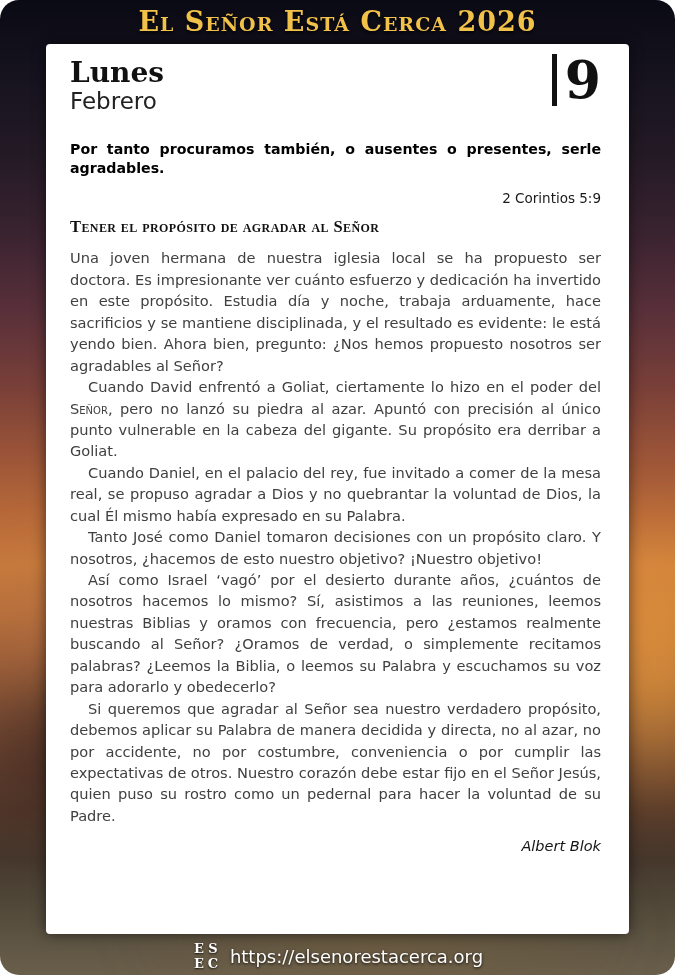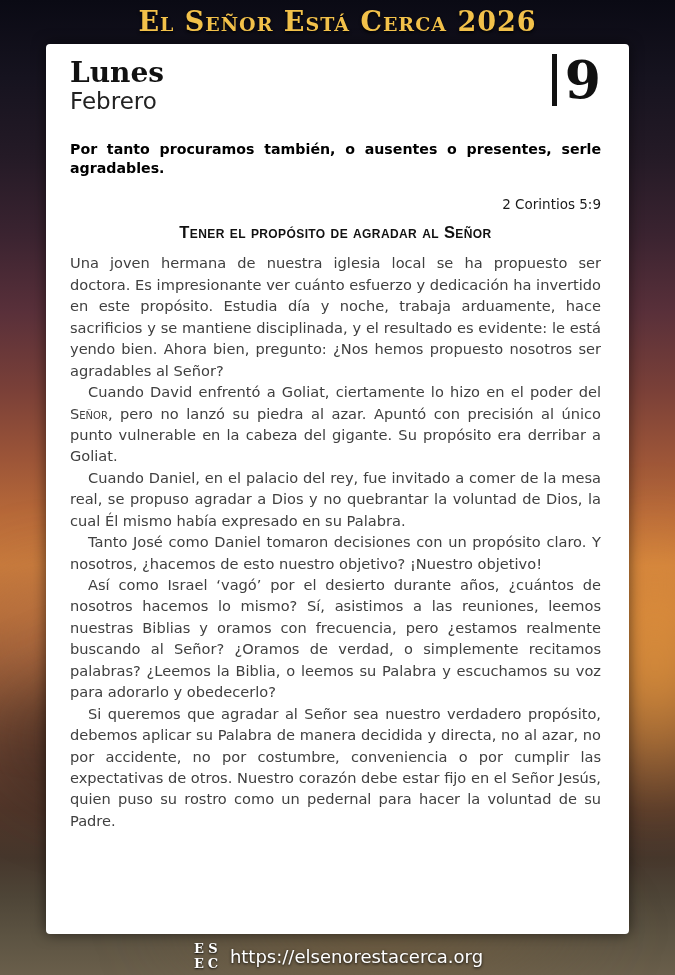--- a/index.html
+++ b/index.html
@@ -29,20 +29,21 @@
        #b8703a 63%,
        #9a5e38 68%,
        #7d4e34 73%,
        #64402f 78%,
        #513629 83%,
        #46372c 88%,
        #4e4537 92%,
        #5c5342 96%,
        #6a5f4b 100%);
     overflow: hidden;
+    border-radius: 19px;
   }
   
   .bg-blob {
     position: absolute;
     border-radius: 50%;
     filter: blur(28px);
     pointer-events: none;
   }
   .blob-sun {
     left: 300px; top: 470px; width: 240px; height: 120px;
@@ -139,30 +140,30 @@
   .verse {
     margin-top: 10px;
     font-family: "DejaVu Sans", sans-serif;
     font-weight: bold;
     font-size: 14.2px;
     line-height: 1.32;
     color: #000000;
     text-align: justify;
   }
   .verse-ref {
-    margin-top: 19px;
+    margin-top: 13px;
     text-align: right;
     font-family: "DejaVu Sans", sans-serif;
     font-size: 13.5px;
     color: #1a1a1a;
   }
   .article-title {
     margin-top: 11px;
-    text-align: center;
-    font-family: Liberation Sans, sans-serif;
+    text-align: left;
+    font-family: Liberation Serif, serif;
     font-weight: bold;
     font-variant: small-caps;
     font-size: 16.5px;
     letter-spacing: .4px;
     color: #111111;
   }
   .body-text {
     margin-top: 10px;
     font-family: "DejaVu Sans", sans-serif;
     font-size: 14.6px;
@@ -251,20 +252,21 @@
 
       <div class="body-text">
         <p class="first"><span>Una joven hermana de nuestra iglesia local se ha propuesto ser doctora. Es impresionante ver cuánto esfuerzo y dedicación ha invertido en este propósito. Estudia día y noche, trabaja arduamente, hace sacrificios y se mantiene disciplinada, y el resultado es evidente: le está yendo bien. Ahora bien, pregunto: ¿Nos hemos propuesto nosotros ser agradables al Señor?</span></p>
         <p><span>Cuando David enfrentó a Goliat, ciertamente lo hizo en el poder del <span class="smallcaps">Señor</span>, pero no lanzó su piedra al azar. Apuntó con precisión al único punto vulnerable en la cabeza del gigante. Su propósito era derribar a Goliat.</span></p>
         <p><span>Cuando Daniel, en el palacio del rey, fue invitado a comer de la mesa real, se propuso agradar a Dios y no quebrantar la voluntad de Dios, la cual Él mismo había expresado en su Palabra.</span></p>
         <p><span>Tanto José como Daniel tomaron decisiones con un propósito claro. Y nosotros, ¿hacemos de esto nuestro objetivo? ¡Nuestro objetivo!</span></p>
         <p><span>Así como Israel ‘vagó’ por el desierto durante años, ¿cuántos de nosotros hacemos lo mismo? Sí, asistimos a las reuniones, leemos nuestras Biblias y oramos con frecuencia, pero ¿estamos realmente buscando al Señor? ¿Oramos de verdad, o simplemente recitamos palabras? ¿Leemos la Biblia, o leemos su Palabra y escuchamos su voz para adorarlo y obedecerlo?</span></p>
         <p><span>Si queremos que agradar al Señor sea nuestro verdadero propósito, debemos aplicar su Palabra de manera decidida y directa, no al azar, no por accidente, no por costumbre, conveniencia o por cumplir las expectativas de otros. Nuestro corazón debe estar fijo en el Señor Jesús, quien puso su rostro como un pedernal para hacer la voluntad de su Padre.</span></p>
       </div>
 
+      <div class="author">Albert Blok</div>
 
     </div>
   </div>
 
   <div class="footer">
     <div class="logo">
       <span>E</span>
       <span>S</span>
       <span>E</span>
       <span>C</span>

